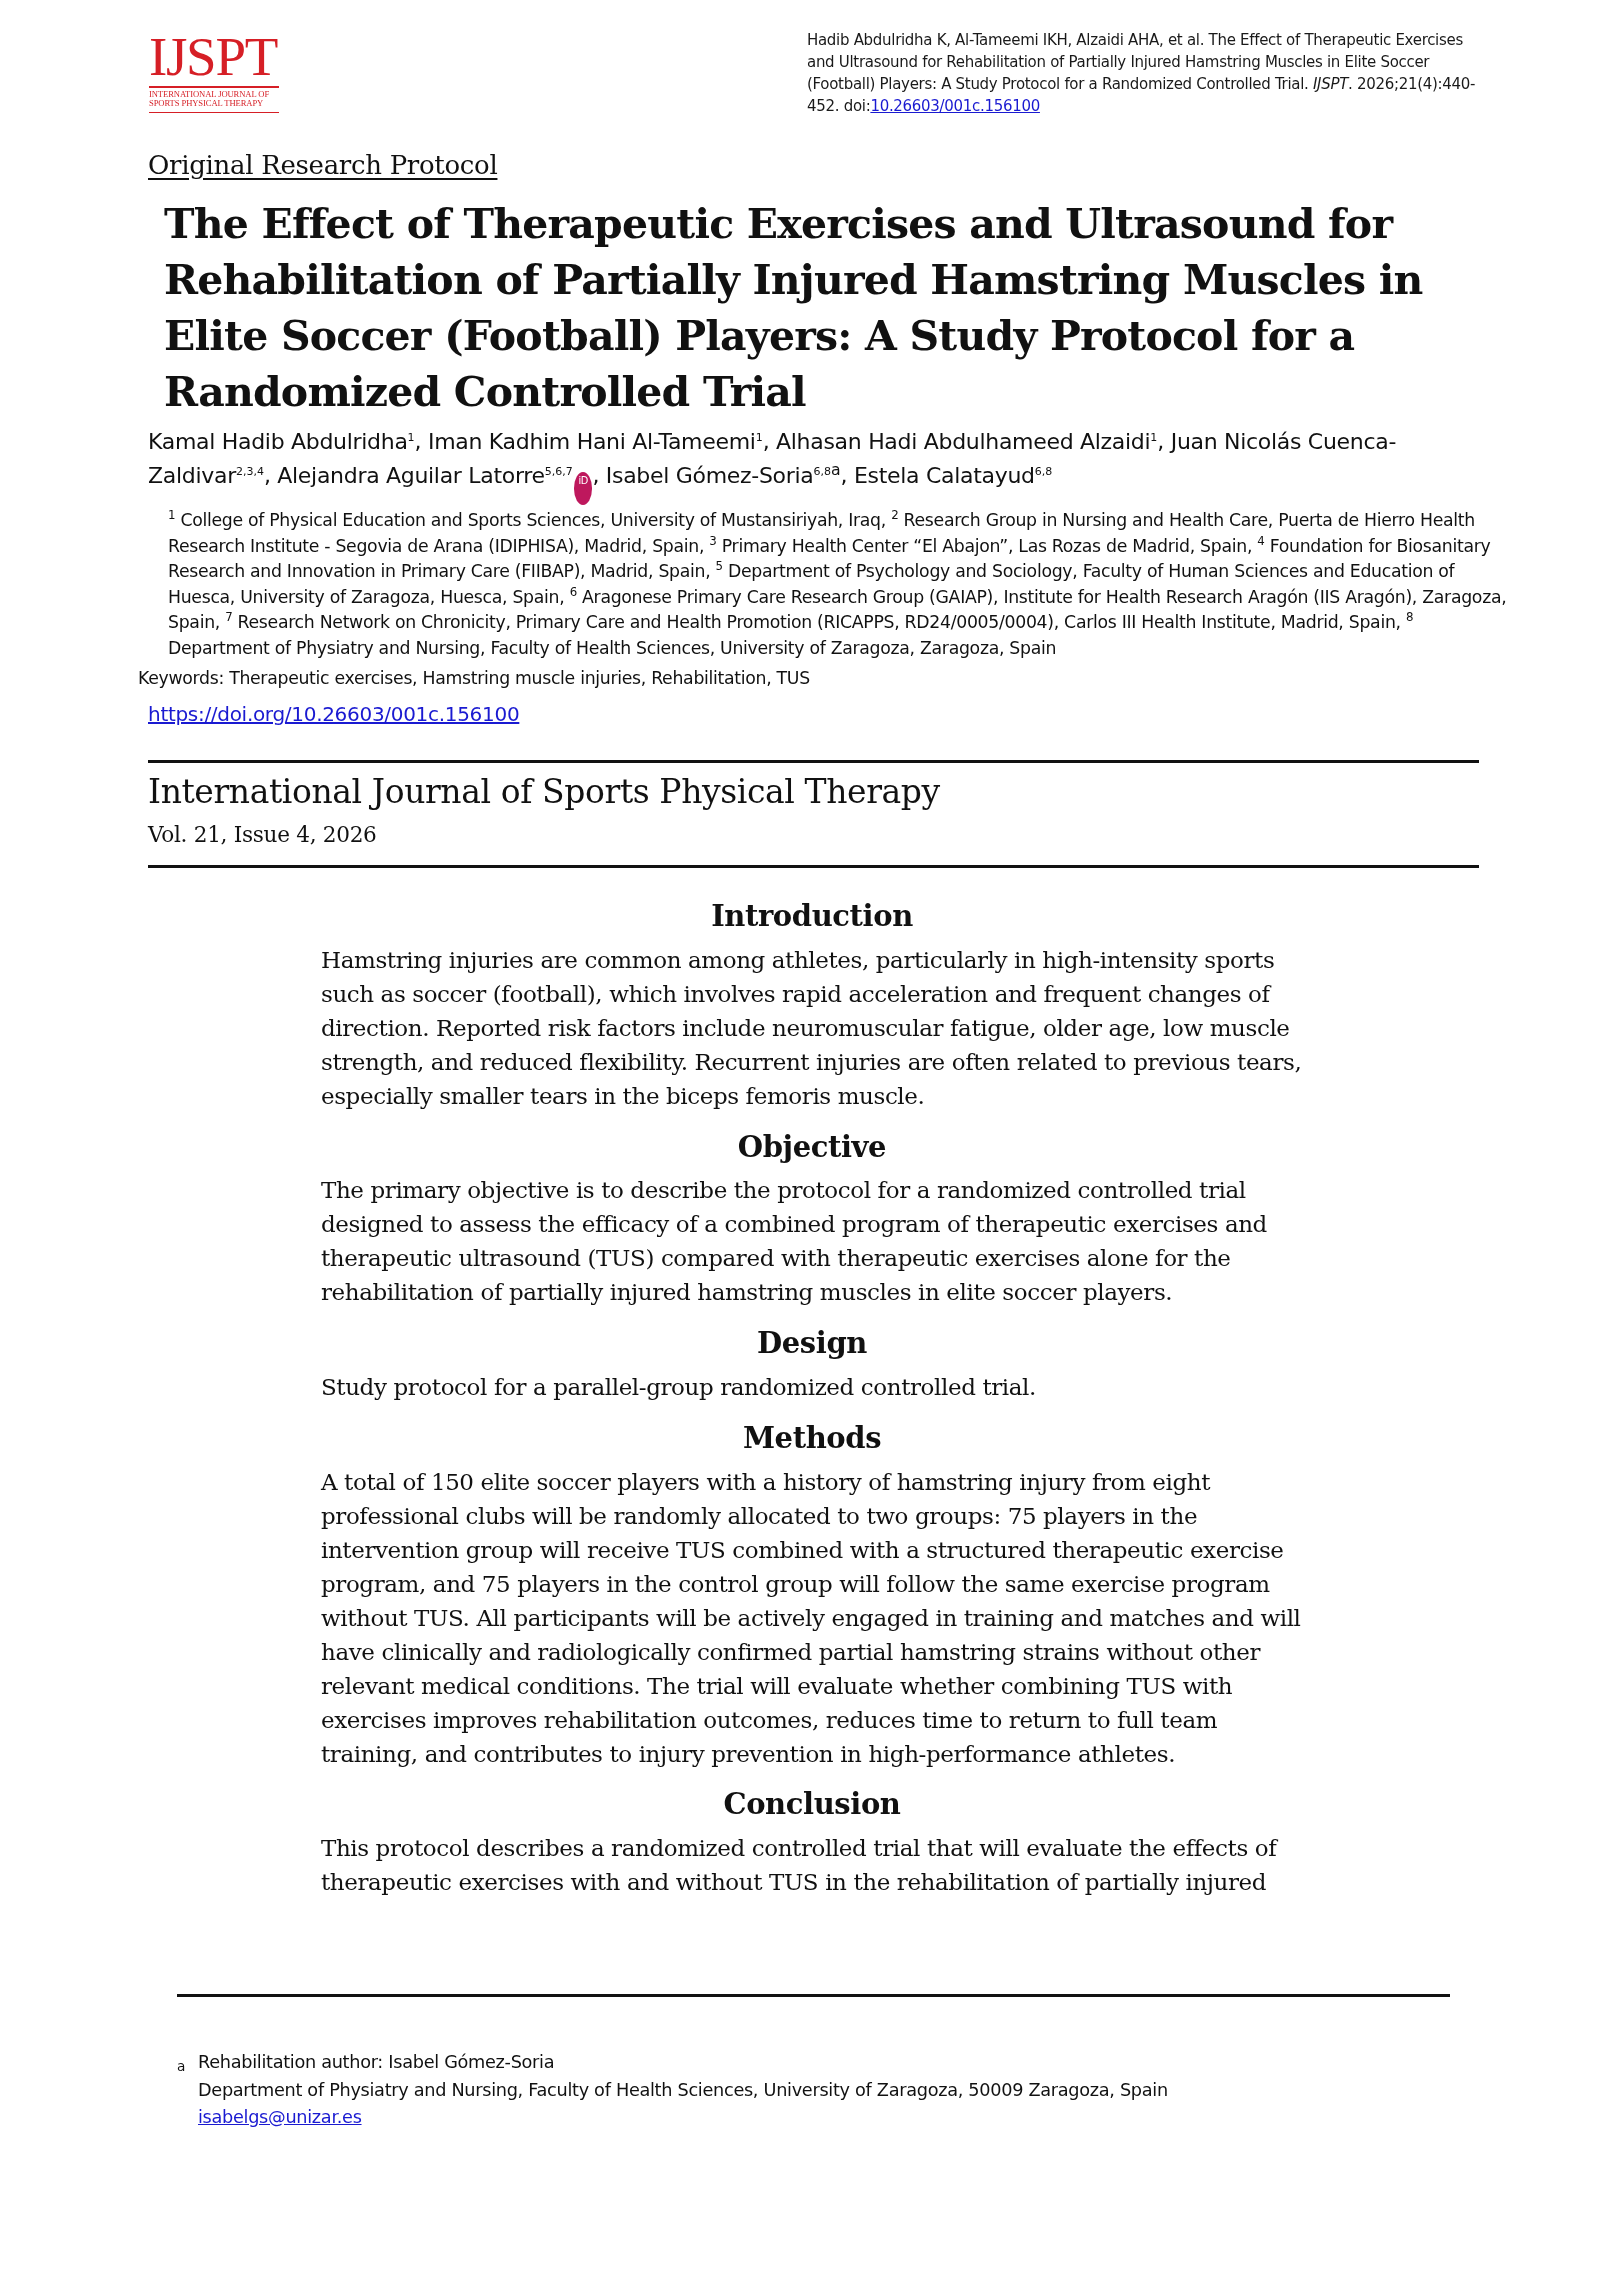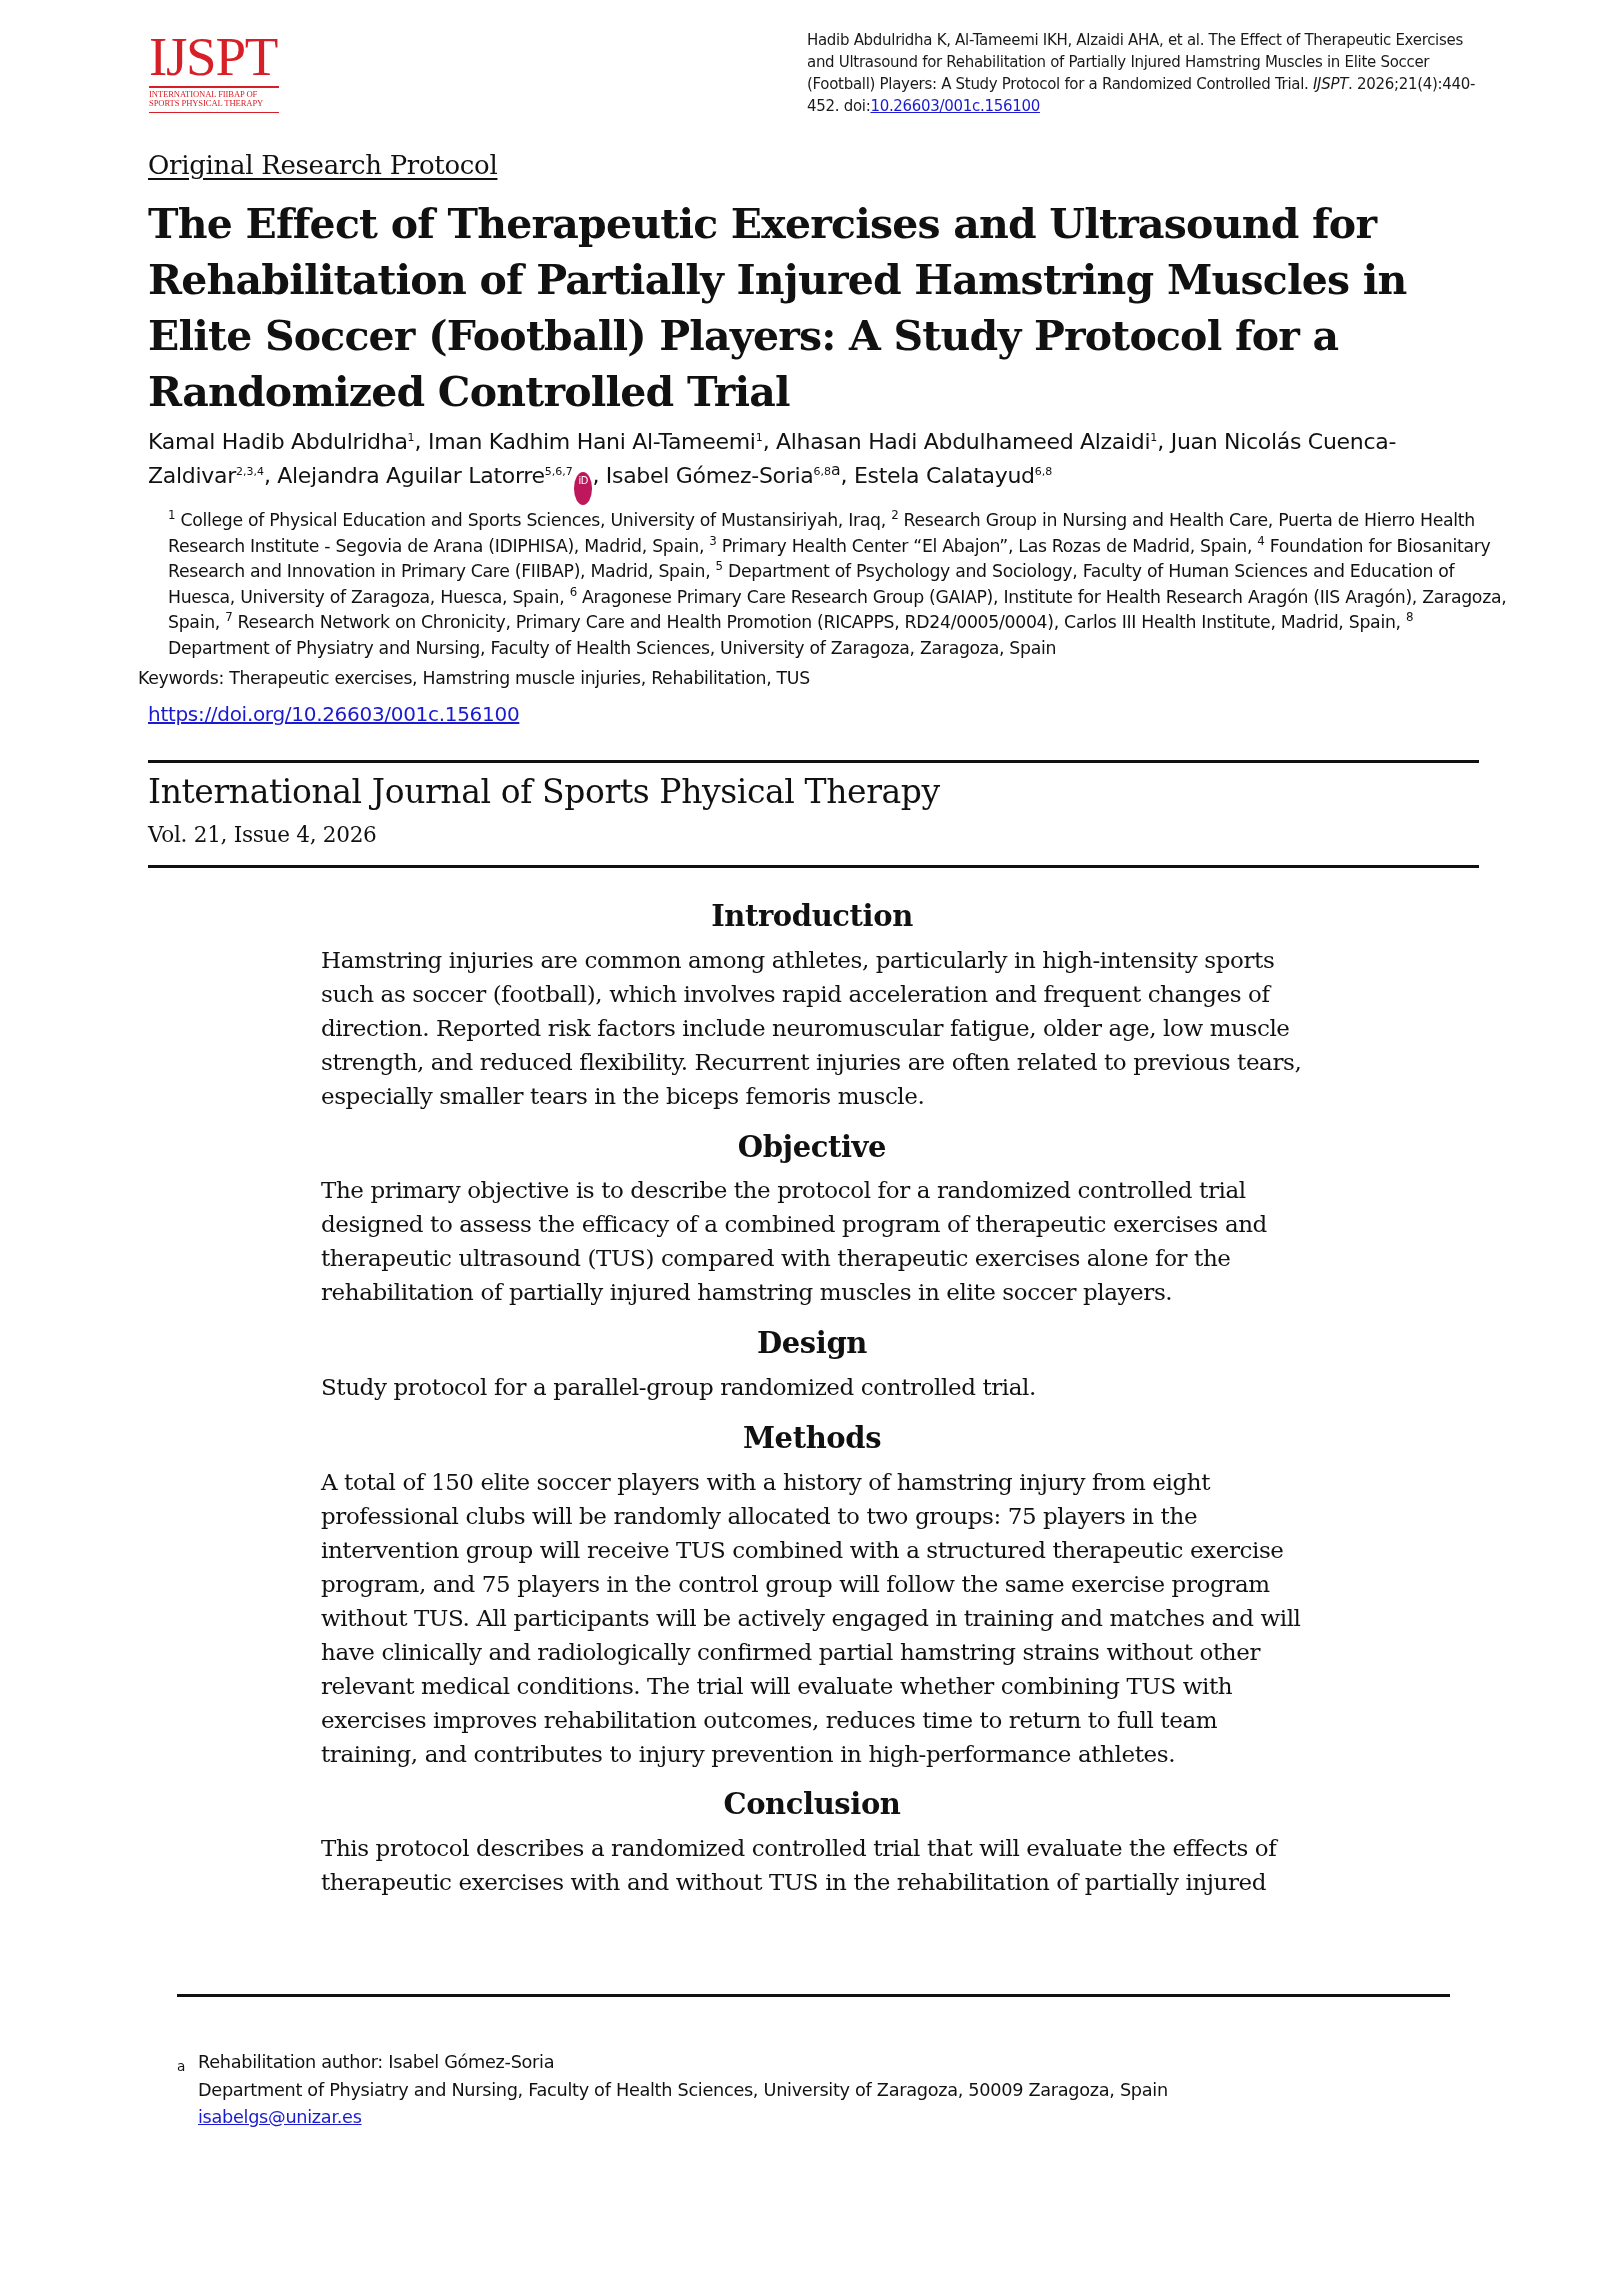--- a/index.html
+++ b/index.html
@@ -15,21 +15,21 @@
   #logo .rule { height:2px; background:#d61f26; width:130px; margin:2.6px 0 2px 0; }
   #logo .sub { font-family:"Liberation Serif", serif; color:#d61f26; font-size:8.6px; line-height:9.2px; display:block; letter-spacing:-0.1px; white-space:nowrap; }
   #logo .rule2 { height:1.3px; background:#d61f26; width:130px; margin-top:3.9px; }
 
   
   #citation { left:807px; top:29px; width:681px; font-size:15px; line-height:22px; color:#1a1a1a; letter-spacing:-0.3px; }
   #citation i { font-style:italic; }
 
   #article-type { left:148px; top:148px; font-size:26px; line-height:34px; text-decoration:underline; text-underline-offset:3.9px; letter-spacing:-0.3px; }
 
-  #title { left:148px; top:196px; width:1283px; font-size:41px; line-height:56px; font-weight:bold; letter-spacing:-0.8px; margin:0; }
+  #title { left:164px; top:196px; width:1283px; font-size:41px; line-height:56px; font-weight:bold; letter-spacing:-0.8px; margin:0; }
 
   #authors { left:148px; top:425px; width:1348px; font-size:22px; line-height:34px; letter-spacing:-0.3px; }
   #authors sup { font-size:11px; line-height:0; vertical-align:super; letter-spacing:0; }
   #authors sup.big { font-size:15.7px; }
   .orcid { display:inline-block; width:18.3px; height:33px; border-radius:50%; background:#be185d; color:#fff; font-size:9.8px; line-height:18.3px; text-align:center; vertical-align:-1.3px; font-weight:normal; margin-left:1.3px; }
 
   #affiliations { left:148px; top:508px; width:1342px; font-size:17.3px; line-height:25.5px; letter-spacing:-0.3px;margin-left:20px; }
   #affiliations sup { font-size:11.8px; line-height:0; }
 
   #keywords { left:138px; top:666px; font-size:17.3px; line-height:25px; letter-spacing:-0.3px; }
@@ -49,21 +49,21 @@
   #footnote { left:177px; top:2049px; width:1283px; font-size:17.7px; line-height:27.5px; letter-spacing:-0.3px; }
   #footnote .fn-mark { position:absolute; left:0; top:3.9px; font-size:13.7px; }
   #footnote .fn-text { margin-left:21px; }
 </style>
 </head>
 <body>
 
 <div id="logo" class="abs">
   <span class="mark">IJSPT</span>
   <div class="rule"></div>
-  <span class="sub">INTERNATIONAL FIIBAP OF</span>
+  <span class="sub">INTERNATIONAL JOURNAL OF</span>
   <span class="sub">SPORTS PHYSICAL THERAPY</span>
   <div class="rule2"></div>
 </div>
 
 <div id="citation" class="abs sans"><span>Hadib Abdulridha K, Al-Tameemi IKH, Alzaidi AHA, et al. The Effect of Therapeutic Exercises and Ultrasound for Rehabilitation of Partially Injured Hamstring Muscles in Elite Soccer (Football) Players: A Study Protocol for a Randomized Controlled Trial.</span> <i>IJSPT</i><span>. 2026;21(4):440-452. doi:</span><a>10.26603/001c.156100</a></div>
 
 <div id="article-type" class="abs serif">Original Research Protocol</div>
 
 <h1 id="title" class="abs serif">The Effect of Therapeutic Exercises and Ultrasound for Rehabilitation of Partially Injured Hamstring Muscles in Elite Soccer (Football) Players: A Study Protocol for a Randomized Controlled Trial</h1>
 

